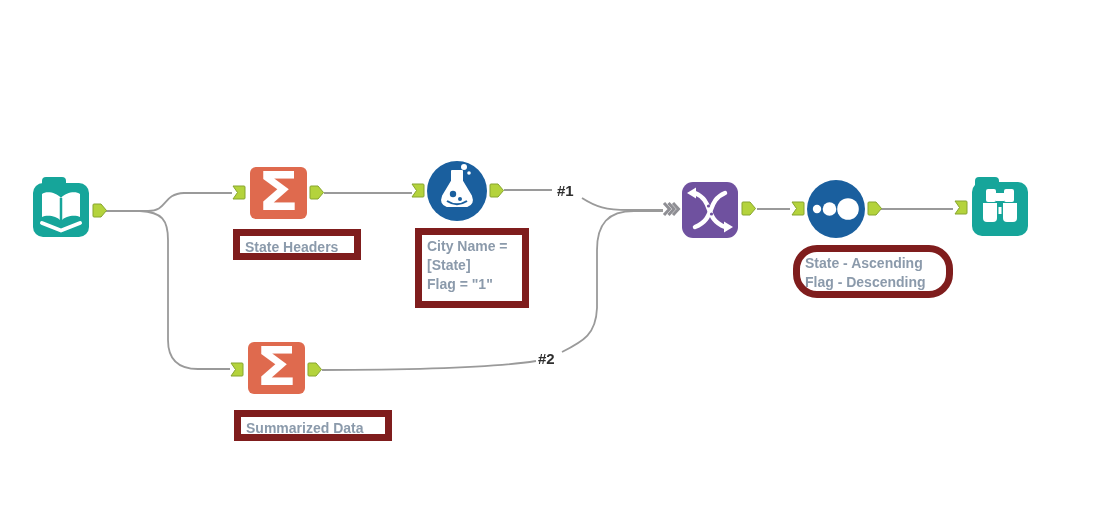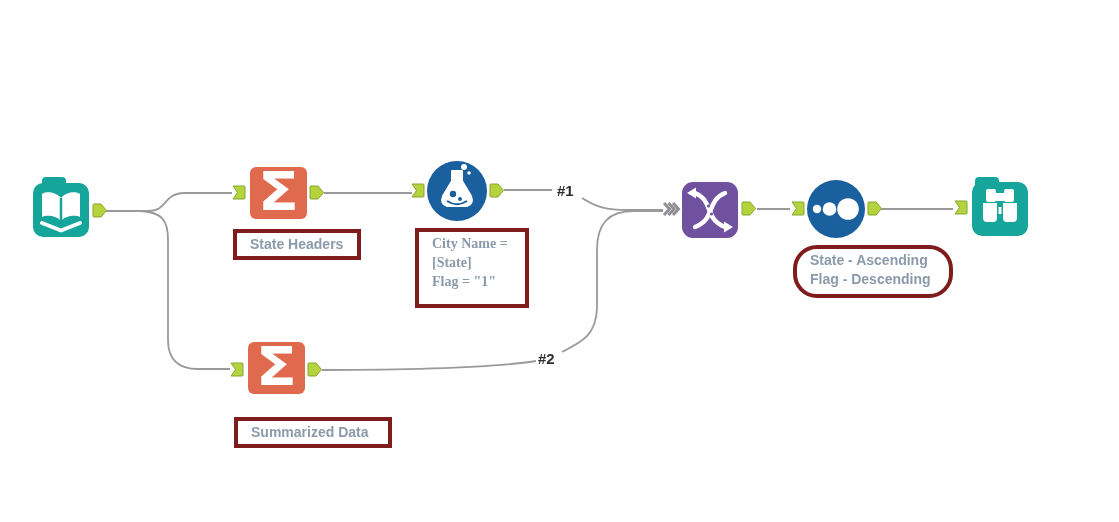--- a/index.html
+++ b/index.html
@@ -5,21 +5,21 @@
   html,body { margin:0; padding:0; background:#ffffff; }
   .canvas {
     position:relative; width:1119px; height:522px; background:#ffffff;
     font-family:"Liberation Sans", sans-serif; overflow:hidden;
   }
   .wires { position:absolute; left:0; top:0; width:1119px; height:522px; }
   .tool { position:absolute; }
   .tool svg { display:block; }
   .annotation {
     position:absolute; box-sizing:border-box; background:#ffffff;
-    border:4px solid #7f1d1d; padding:2px 5px 3px 13px;
+    border:7px solid #7f1d1d; padding:2px 5px 3px 5px;
     font-weight:bold; font-size:14px; line-height:19px;
     color:#8b9aab; white-space:pre-line;
   }
   .wire-label {
     position:absolute; font-weight:bold; font-size:15px; color:#2f2f2f;
     line-height:15px;
   }
   .summarize-box {
     position:absolute; width:57px; height:52px; border-radius:6px;
     background:#df6a4e; overflow:visible;
@@ -131,23 +131,23 @@
       <rect x="14" y="12" width="10" height="13" rx="2" fill="#ffffff"></rect>
       <rect x="32" y="12" width="10" height="13" rx="2" fill="#ffffff"></rect>
       <rect x="24" y="16" width="8" height="8" fill="#ffffff"></rect>
       <path d="M11 26 H25 V41 Q25 45 21 45 H15 Q11 45 11 41 Z" fill="#ffffff"></path>
       <path d="M31 26 H45 V41 Q45 45 41 45 H35 Q31 45 31 41 Z" fill="#ffffff"></path>
       <rect x="26.5" y="30" width="3" height="7" fill="#ffffff"></rect>
     </svg>
   </div>
 
   <div class="annotation" style="left:233px; top:229px; width:128px; height:31px;">State Headers</div>
-  <div class="annotation" style="left:415px; top:228px; width:114px; height:80px;font-family:Liberation Serif, serif;">City Name =
+  <div class="annotation" style="left:415px; top:228px; width:114px; height:80px;">City Name =
 [State]
 Flag = "1"</div>
-  <div class="annotation" style="left:234px; top:410px; width:158px; height:31px;margin-top:7px;">Summarized Data</div>
+  <div class="annotation" style="left:234px; top:410px; width:158px; height:31px;">Summarized Data</div>
   <div class="annotation" style="left:793px; top:245px; width:160px; height:53px;border-radius:24px;">State - Ascending
 Flag - Descending</div>
 
   <span class="wire-label" style="left:557px; top:183px;">#1</span>
   <span class="wire-label" style="left:538px; top:351px;">#2</span>
 
 </div>
 
 </body></html>

